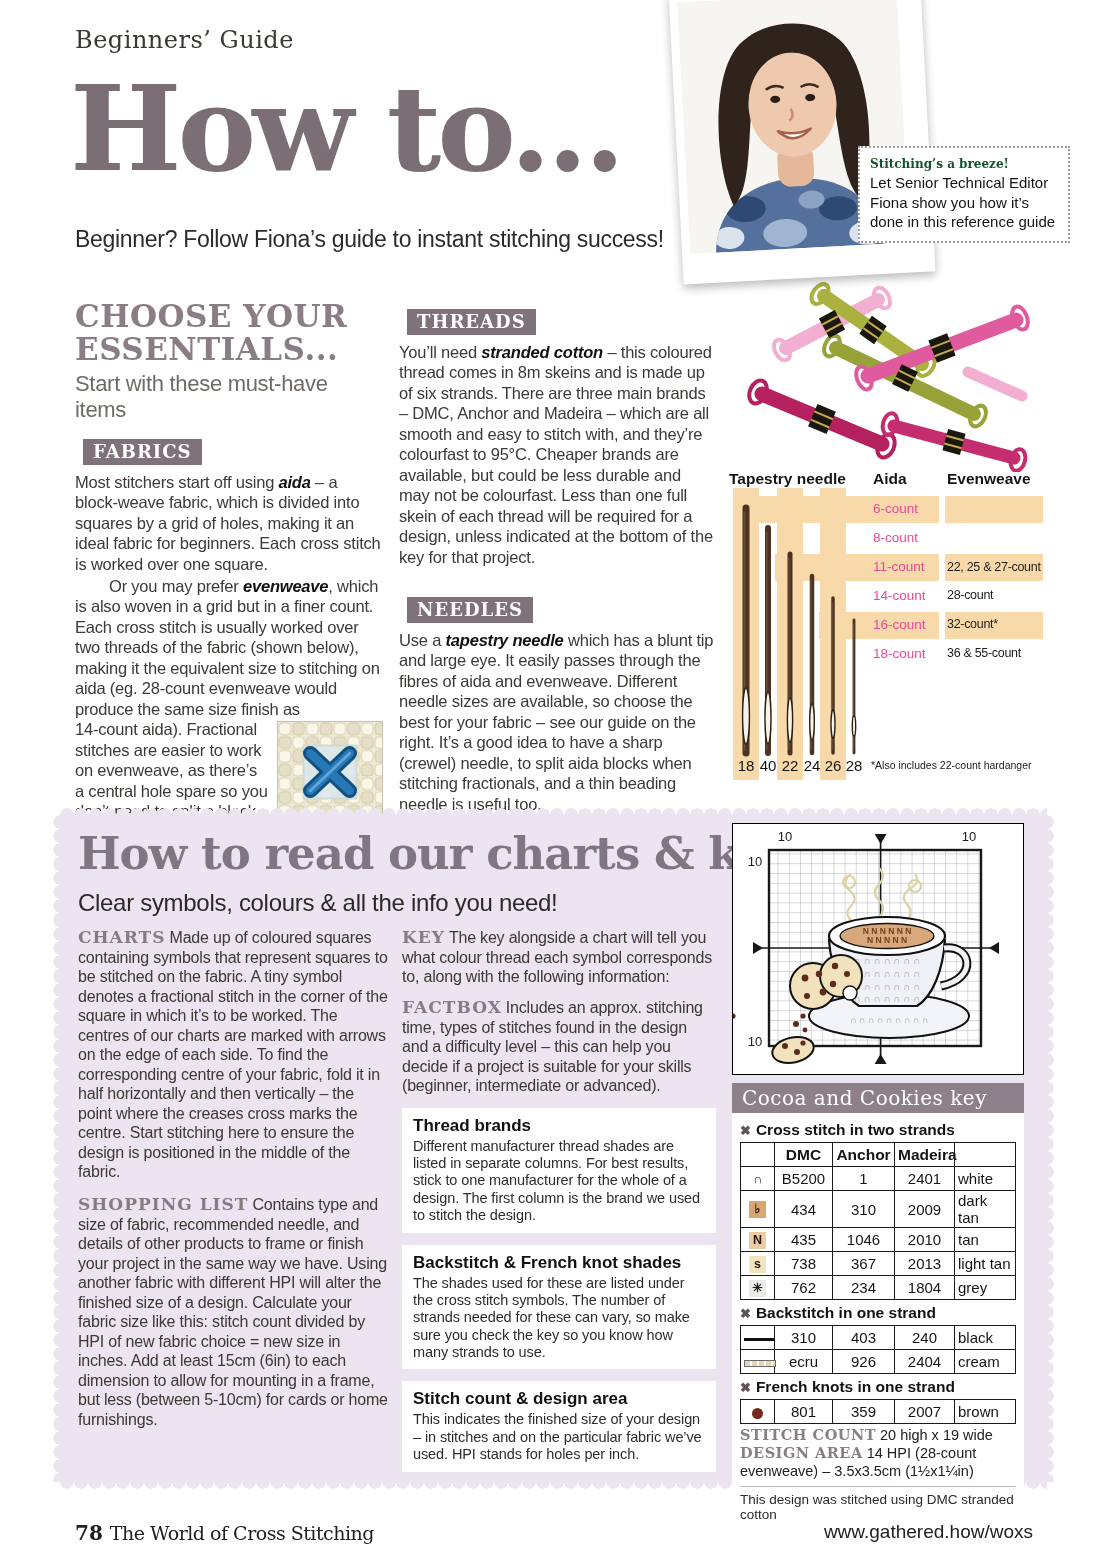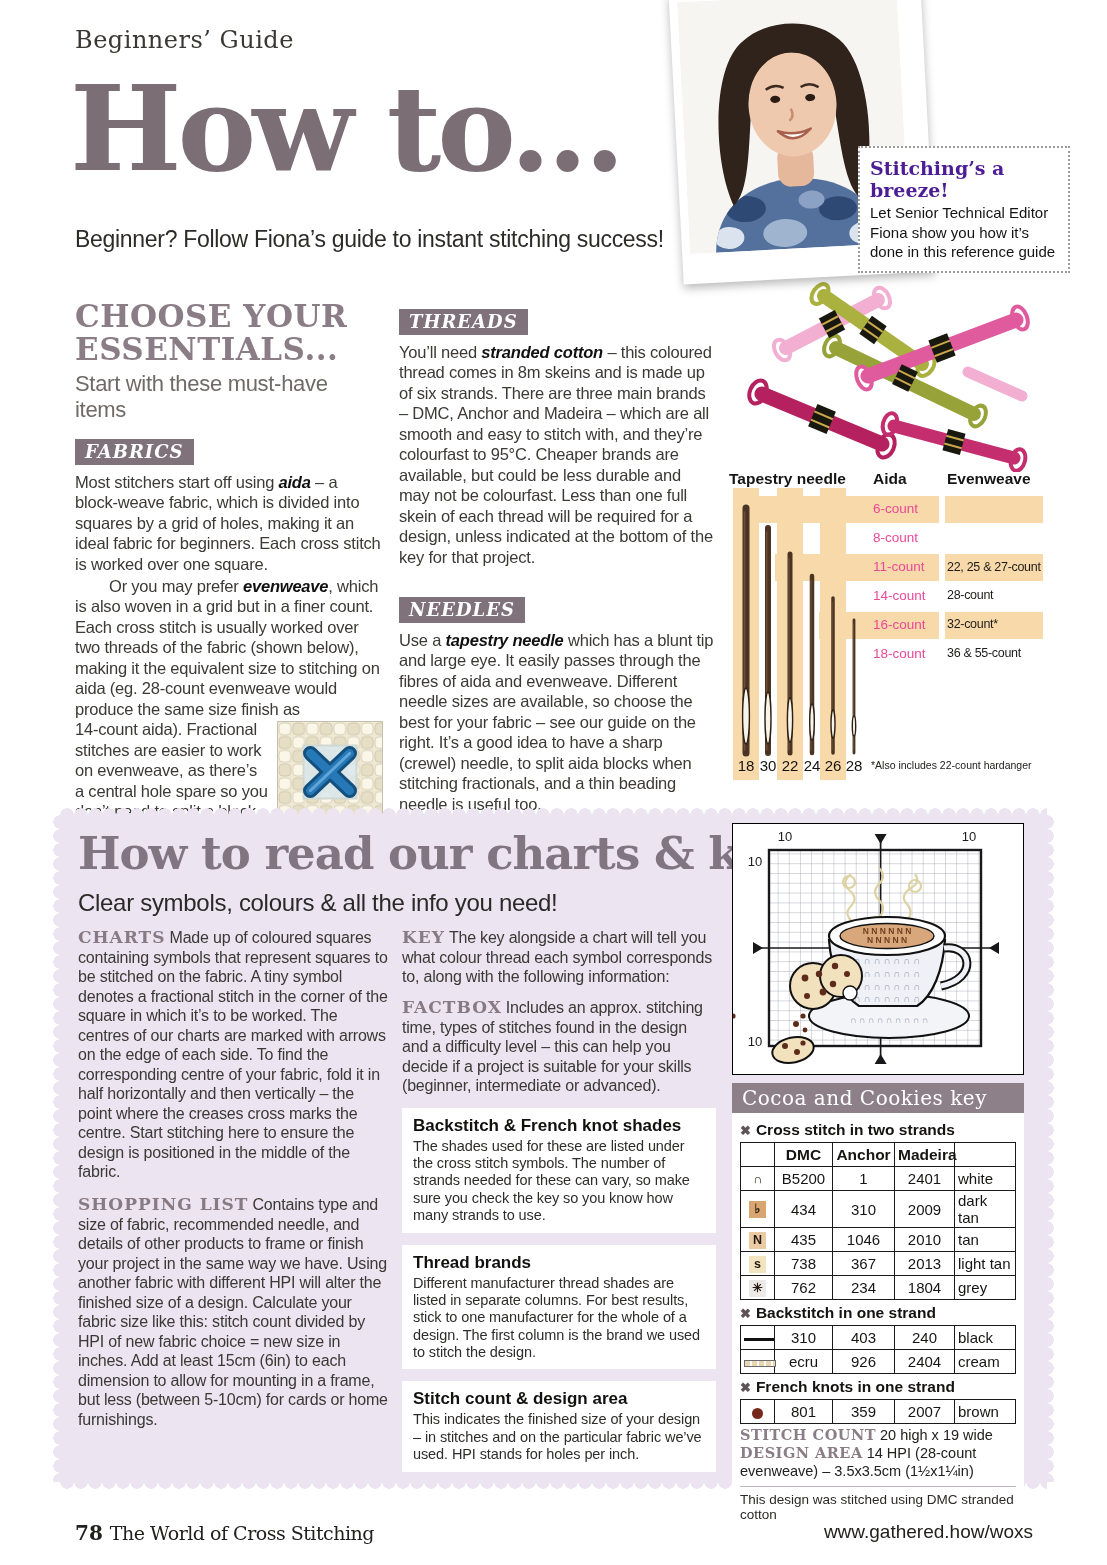--- a/index.html
+++ b/index.html
@@ -9,31 +9,31 @@
   .kicker{position:absolute;left:75px;top:26px;font-family:"DejaVu Serif",serif;
           font-size:24px;color:#3b3733;letter-spacing:.5px;}
   .big-title{position:absolute;left:70px;top:64px;font-family:"DejaVu Serif",serif;
           font-weight:bold;font-size:118px;line-height:1.1;color:#7b6e75;letter-spacing:-4px;}
   .standfirst{position:absolute;left:75px;top:226px;font-size:23px;color:#2d2b29;letter-spacing:-.3px;}
   
   .photo-card{position:absolute;left:676px;top:-12px;width:236px;padding:8px 8px 26px 8px;
           background:#fff;transform:rotate(-3deg);box-shadow:0 4px 10px rgba(0,0,0,.28);z-index:1;}
   .photo-note{position:absolute;left:858px;top:146px;width:188px;background:#fff;
           border:2px dotted #9b9b9b;padding:9px 10px;z-index:2;}
-  .photo-note .nt{font-family:"DejaVu Serif",serif;font-weight:bold;font-size:19px;color:#4c1d95;margin-bottom:2px;}
+  .photo-note .nt{font-family:"DejaVu Serif",serif;font-weight:bold;font-size:12px;color:#14532d;margin-bottom:2px;}
   .photo-note .nl{font-size:15px;color:#141414;line-height:1.3;font-weight:500;}
   
   .col{position:absolute;top:300px;}
   .col1{left:75px;width:308px;}
   .col2{left:399px;width:316px;top:303px;}
   .ess-h{font-family:"DejaVu Serif",serif;font-weight:bold;font-size:31px;line-height:1.06;
          color:#8a7d85;letter-spacing:.5px;}
   .ess-sub{font-size:22px;color:#6f6a65;margin-top:5px;letter-spacing:-.3px;}
   .chip{display:inline-block;background:#7f727a;color:#fff;font-family:"DejaVu Serif",serif;
-        font-weight:bold;font-size:18px;letter-spacing:1px;padding:2px 10px 3px;margin:16px 0 7px;font-style:italic;}
+        font-weight:bold;font-size:18px;letter-spacing:1px;padding:2px 10px 3px;margin:16px 8px 7px;}
   .bodyp{font-size:16.5px;line-height:1.24;letter-spacing:-.2px;color:#3c3936;}
   .bodyp .term{font-weight:bold;font-style:italic;color:#111;}
   .indent{text-indent:34px;}
   .fab-img{float:right;width:104px;height:100px;margin:2px 0 2px 8px;border:1px solid #c6bfae;}
   
   .threads-photo{position:absolute;left:716px;top:276px;width:332px;height:196px;}
   .needle-guide{position:absolute;left:725px;top:470px;width:318px;height:330px;}
   .ng-bar{position:absolute;height:27px;background:#f8d9a9;}
   .ng-stripe{position:absolute;top:18px;width:26px;height:292px;background:#f8d9a9;}
   .ng-head{position:absolute;top:0;font-weight:bold;font-size:15.5px;color:#161514;white-space:nowrap;}
@@ -287,21 +287,21 @@
         <ellipse cx="21" cy="238" rx="3.4" ry="28"></ellipse>
         <ellipse cx="43" cy="240" rx="3" ry="26"></ellipse>
         <ellipse cx="65" cy="242" rx="2.6" ry="22"></ellipse>
         <ellipse cx="87" cy="244" rx="2.3" ry="18"></ellipse>
         <ellipse cx="108" cy="246" rx="2" ry="14"></ellipse>
         <ellipse cx="129" cy="248" rx="1.7" ry="10"></ellipse>
       </g>
     </svg>
 
     <div class="ng-num" style="left:10px">18</div>
-    <div class="ng-num" style="left:32px">30</div>
+    <div class="ng-num" style="left:32px">40</div>
     <div class="ng-num" style="left:54px">22</div>
     <div class="ng-num" style="left:76px">24</div>
     <div class="ng-num" style="left:97px">26</div>
     <div class="ng-num" style="left:118px">28</div>
     <div class="ng-note">*Also includes 22-count hardanger</div>
   </div>
 
   <div class="panel">
     <div class="sc sc-top"></div>
     <div class="sc sc-bot"></div>
@@ -313,26 +313,26 @@
 
     <div class="pcol pcol1">
       <p class="pp"><span class="lead">CHARTS</span><span>Made up of coloured squares containing symbols that represent squares to be stitched on the fabric. A tiny symbol denotes a fractional stitch in the corner of the square in which it’s to be worked. The centres of our charts are marked with arrows on the edge of each side. To find the corresponding centre of your fabric, fold it in half horizontally and then vertically – the point where the creases cross marks the centre. Start stitching here to ensure the design is positioned in the middle of the fabric.</span></p>
       <p class="pp"><span class="lead">SHOPPING LIST</span><span>Contains type and size of fabric, recommended needle, and details of other products to frame or finish your project in the same way we have. Using another fabric with different HPI will alter the finished size of a design. Calculate your fabric size like this: stitch count divided by HPI of new fabric choice = new size in inches. Add at least 15cm (6in) to each dimension to allow for mounting in a frame, but less (between 5-10cm) for cards or home furnishings.</span></p>
     </div>
 
     <div class="pcol pcol2">
       <p class="pp" style="margin-bottom:10px"><span class="lead">KEY</span><span>The key alongside a chart will tell you what colour thread each symbol corresponds to, along with the following information:</span></p>
       <p class="pp"><span class="lead">FACTBOX</span><span>Includes an approx. stitching time, types of stitches found in the design and a difficulty level – this can help you decide if a project is suitable for your skills (beginner, intermediate or advanced).</span></p>
       <div class="wbox">
+        <div class="wt">Thread brands</div>
+        <div class="wx">Different manufacturer thread shades are listed in separate columns. For best results, stick to one manufacturer for the whole of a design. The first column is the brand we used to stitch the design.</div>
+      </div>
+      <div class="wbox">
         <div class="wt">Backstitch &amp; French knot shades</div>
         <div class="wx">The shades used for these are listed under the cross stitch symbols. The number of strands needed for these can vary, so make sure you check the key so you know how many strands to use.</div>
-      </div>
-      <div class="wbox">
-        <div class="wt">Thread brands</div>
-        <div class="wx">Different manufacturer thread shades are listed in separate columns. For best results, stick to one manufacturer for the whole of a design. The first column is the brand we used to stitch the design.</div>
       </div>
       <div class="wbox">
         <div class="wt">Stitch count &amp; design area</div>
         <div class="wx">This indicates the finished size of your design – in stitches and on the particular fabric we’ve used. HPI stands for holes per inch.</div>
       </div>
     </div>
 
     <div class="pcol pcol3">
 
       <div class="chart-card">

